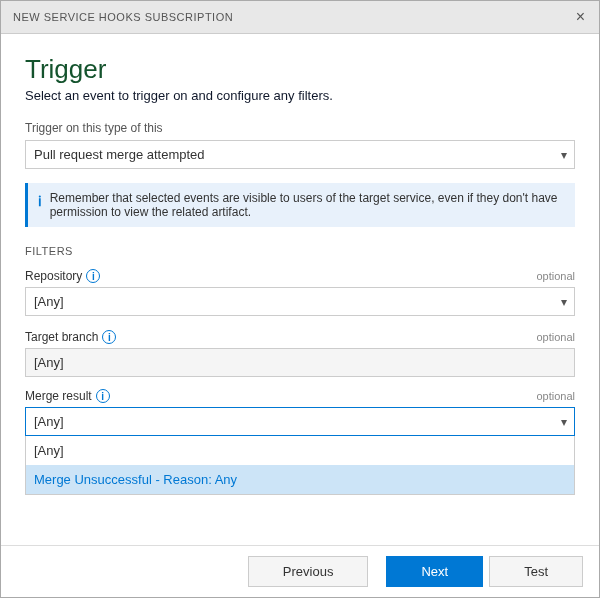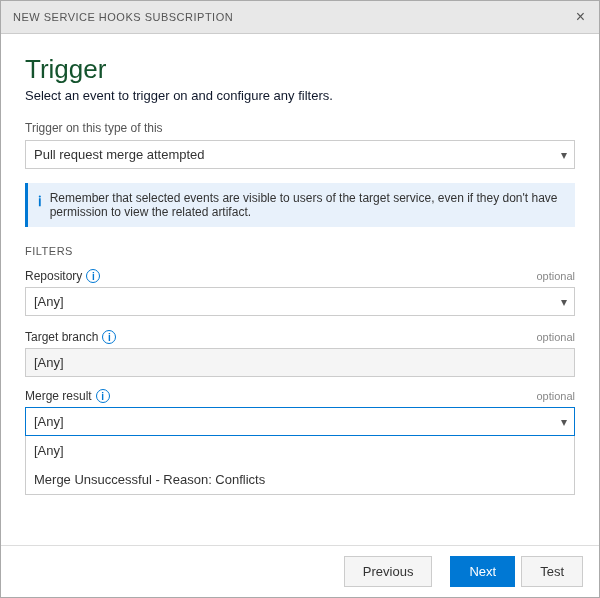--- a/index.html
+++ b/index.html
@@ -207,21 +207,21 @@
     }
     .dialog-footer {
       border-top: 1px solid #ddd;
       padding: 10px 16px;
       display: flex;
       justify-content: flex-end;
       gap: 6px;
       background: #fff;
     }
     .btn {
-      padding: 7px 18px;
+      padding: 7px 34px;
       font-size: 13px;
       border: 1px solid #ccc;
       background: #f5f5f5;
       color: #333;
       cursor: pointer;
       min-width: 60px;
     }
     .btn-primary {
       background: #0078d4;
       color: #fff;
@@ -300,21 +300,21 @@
       
       <div class="dropdown-container">
         <div class="dropdown-trigger-wrap">
           <div class="dropdown-trigger">
             <span>[Any]</span>
           </div>
           <span class="dropdown-chevron">▾</span>
         </div>
         <div class="dropdown-list">
           <div class="dropdown-item">[Any]</div>
-          <div class="dropdown-item">Merge Unsuccessful - Reason: Conflicts</div>
+          <div class="dropdown-item selected">Merge Unsuccessful - Reason: Any</div>
 
         </div>
       </div>
     </div>
   </div>
 
   <div class="dialog-footer">
     <button class="btn">Previous</button>
     <button class="btn btn-primary">Next</button>
     <button class="btn">Test</button>

